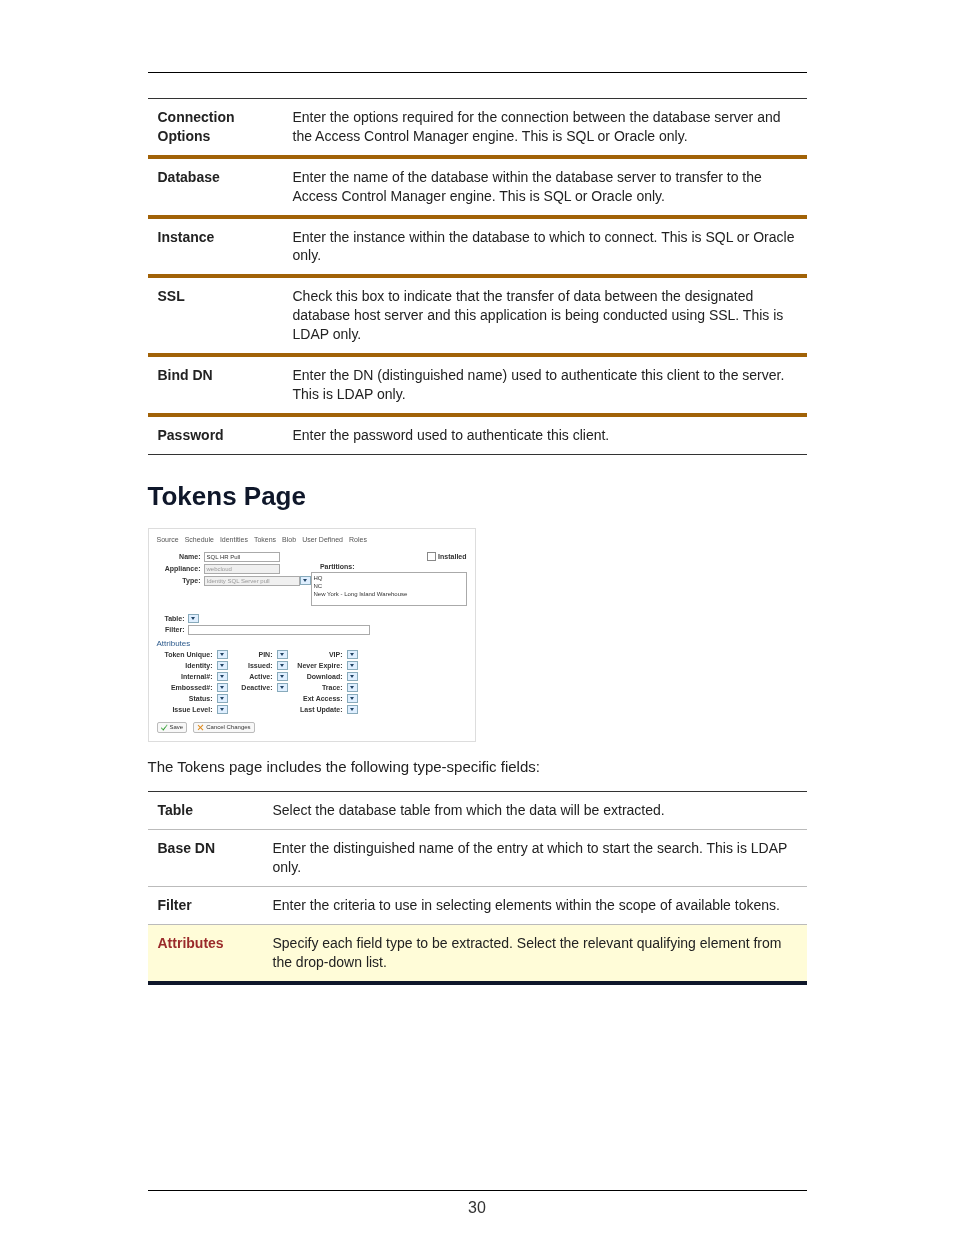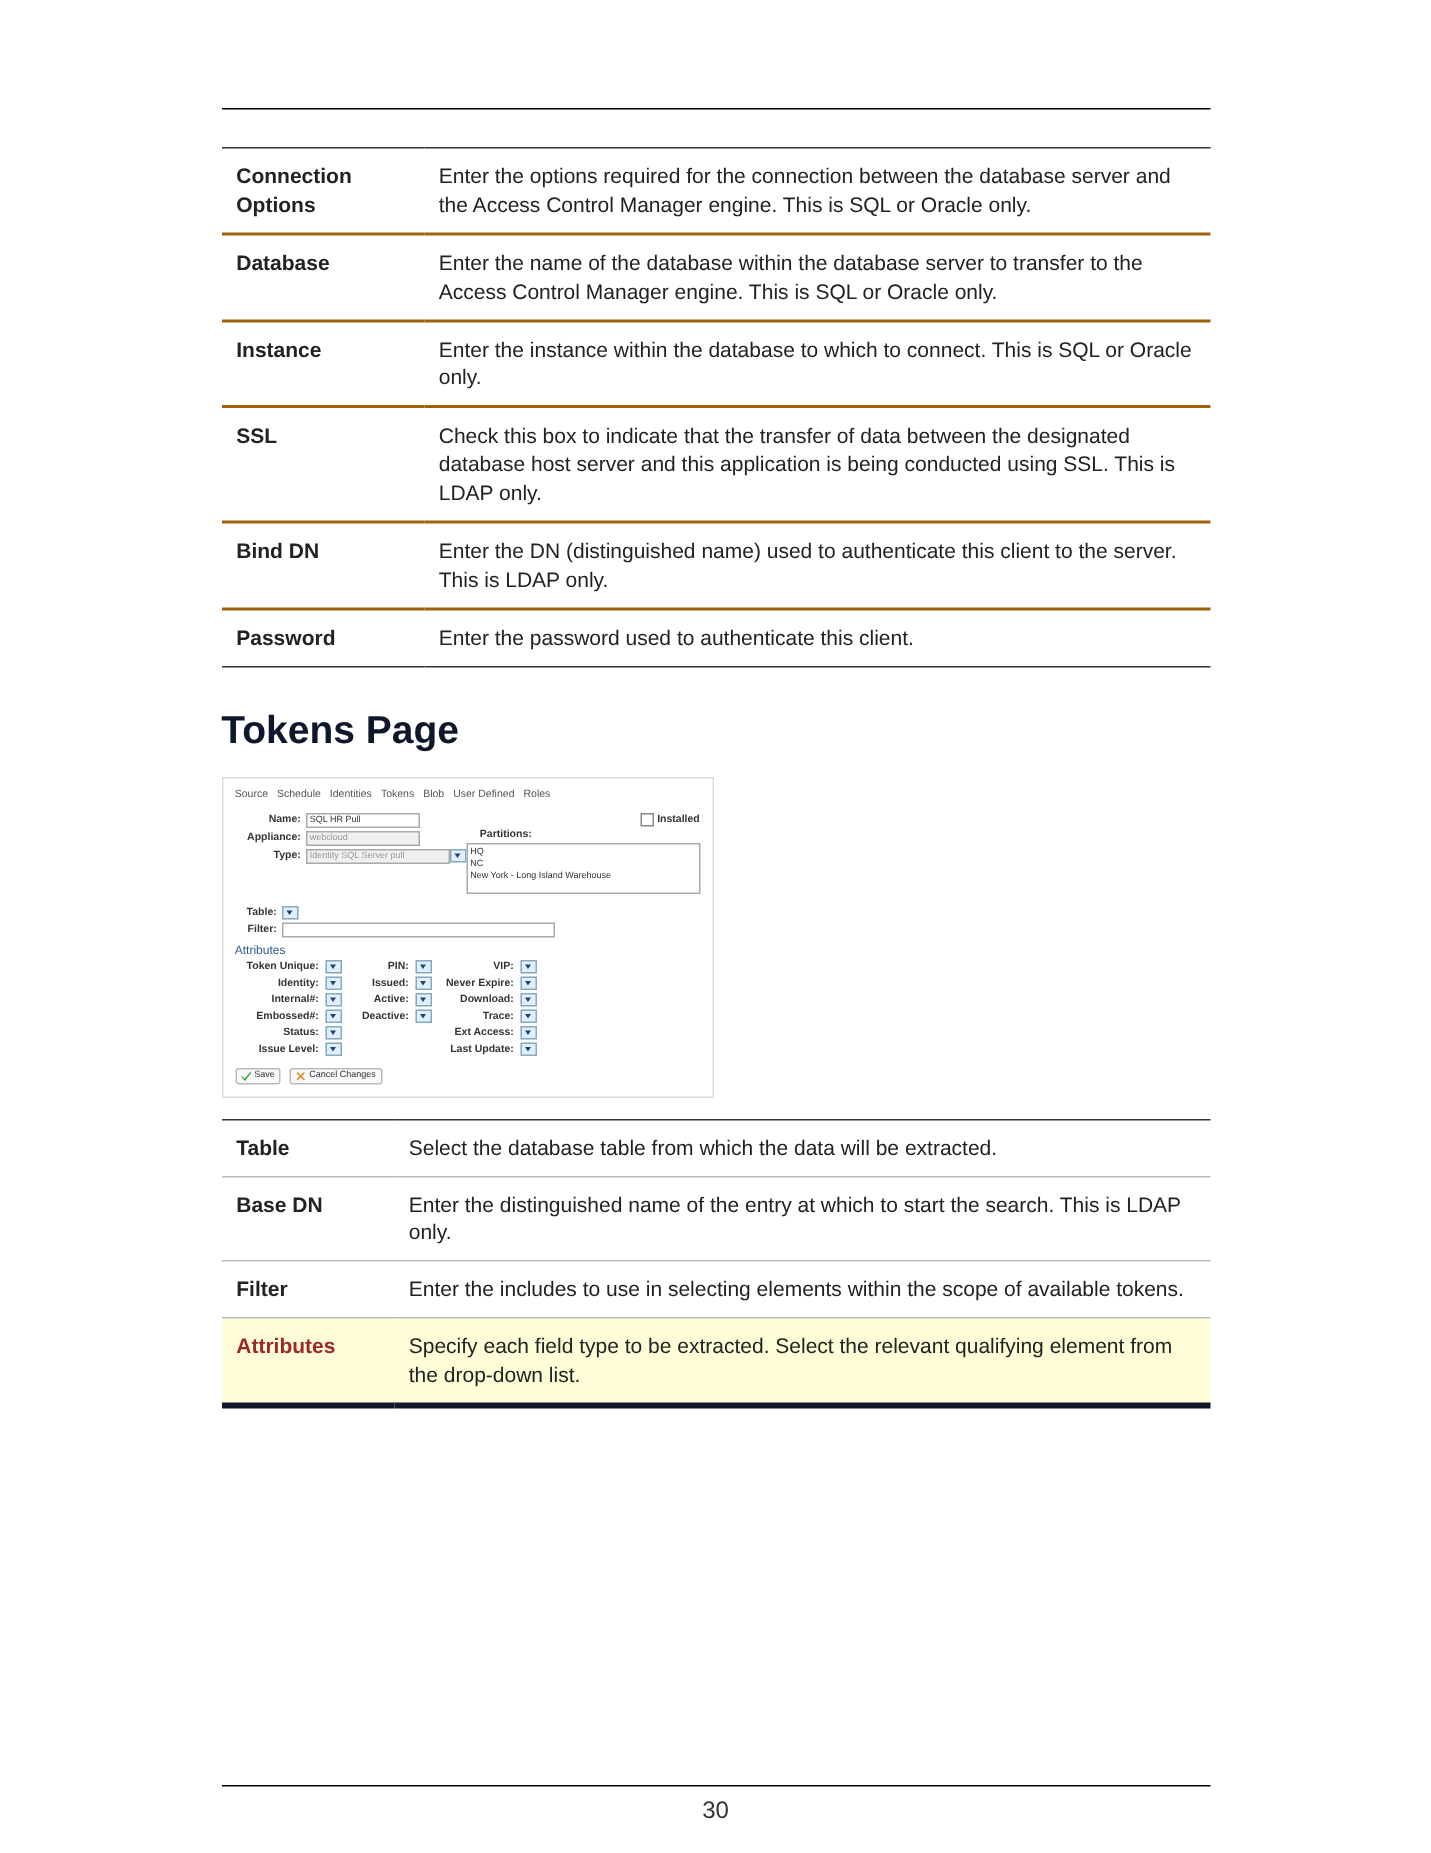--- a/index.html
+++ b/index.html
@@ -1,20 +1,20 @@
 <!DOCTYPE html>
 <html><head>
 <meta charset="utf-8">
 <style>
   html,body{margin:0;padding:0;background:#fff;font-family:Arial,Helvetica,sans-serif;color:#222;}
   .page{width:879px;min-height:1235px;margin:12px auto;position:relative;box-sizing:border-box;padding:60px 0 40px;}
   .content{margin:0 110px;}
   .hr-top{border:0;border-top:1.5px solid #000;margin:0 0 25px;}
   table.props{width:100%;border-collapse:collapse;border-top:1px solid #333;border-bottom:1px solid #333;font-size:14px;}
-  table.props td{padding:9px 10px;vertical-align:top;border-top:2px solid #a16207;line-height:1.35;}
+  table.props td{padding:9px 10px;vertical-align:top;border-top:4px solid #a16207;line-height:1.35;}
   table.props tr:first-child td{border-top:0;}
   table.props td.k{width:115px;font-weight:bold;}
   h1{font-family:Arial,Helvetica,sans-serif;font-weight:bold;font-size:26px;margin:26px 0 16px;color:#0f172a;}
   p.body{font-size:15px;line-height:1.45;margin:0 0 14px;}
   p.body b{font-weight:bold;}
 
   
   .fig{border:1px solid #ddd;width:310px;padding:6px 8px 8px;font-size:7px;color:#333;background:#fff;margin:4px 0 14px;font-family:Verdana,Arial,sans-serif;}
   .fig .tabs{display:flex;gap:6px;margin-bottom:6px;}
   .fig .tabs span{padding:1px 0;color:#555;}
@@ -185,34 +185,35 @@
             <span class="ico check"></span>
             <span>Save</span>
           </span>
         <span class="btn">
             <span class="ico x"></span>
             <span>Cancel Changes</span>
           </span>
       </div>
     </div>
 
+    <p class="body">The Tokens page includes the following type-specific fields:</p>
 
     <table class="props2">
       <tbody id="tbl2">
           <tr>
             <td class="k">Table</td>
             <td>Select the database table from which the data will be extracted.</td>
           </tr>
           <tr>
             <td class="k">Base DN</td>
             <td>Enter the distinguished name of the entry at which to start the search. This is LDAP only.</td>
           </tr>
           <tr>
             <td class="k">Filter</td>
-            <td>Enter the includes to use in selecting elements within the scope of available tokens.</td>
+            <td>Enter the criteria to use in selecting elements within the scope of available tokens.</td>
           </tr>
           <tr class="hl">
             <td class="k">Attributes</td>
             <td>Specify each field type to be extracted. Select the relevant qualifying element from the drop-down list.</td>
           </tr>
         </tbody>
     </table>
 
   </div>
 

